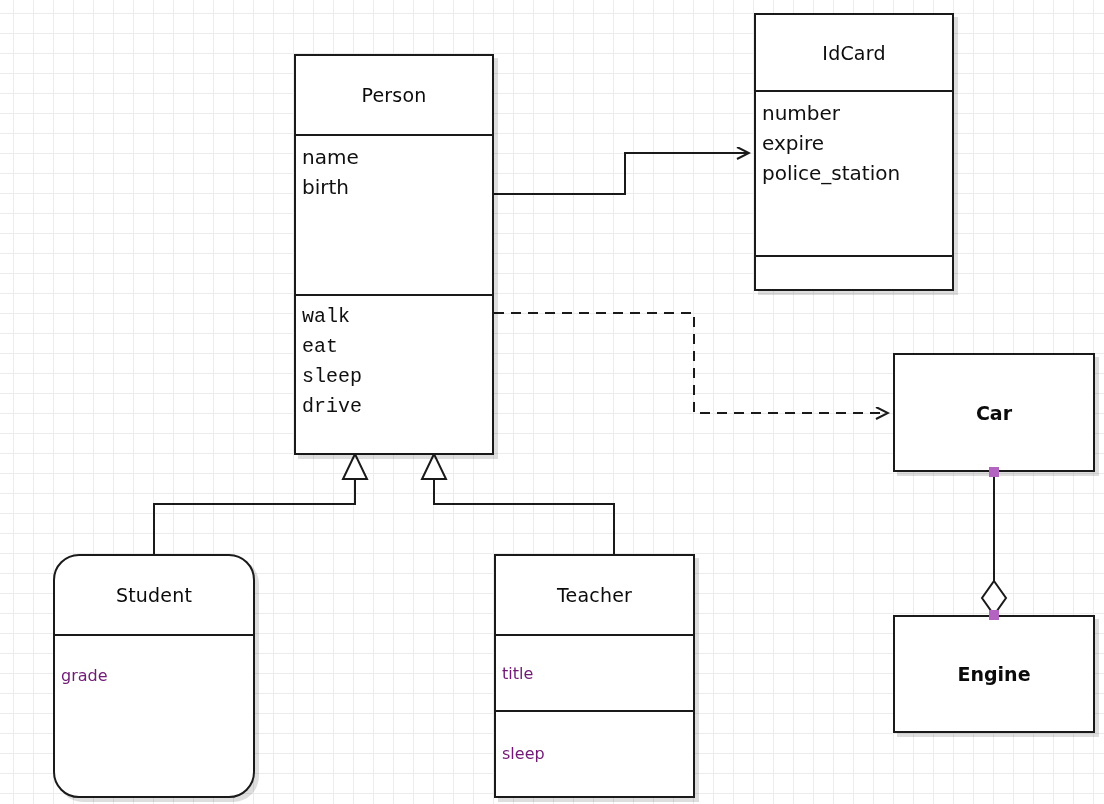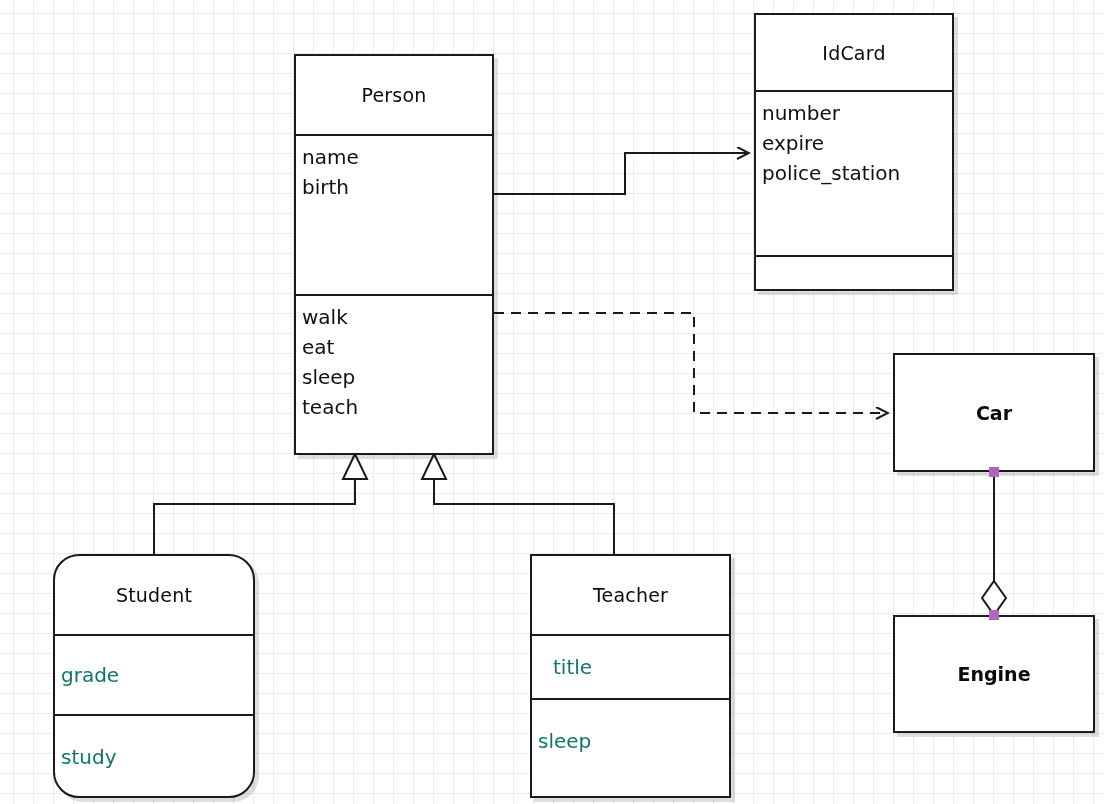--- a/index.html
+++ b/index.html
@@ -35,21 +35,21 @@
   .cls-center{
     display:flex;align-items:center;justify-content:center;
     font-weight:bold;font-size:19px;color:#0b0b0b;
   }
   .member-list{
     padding:6px 0 0 6px;
     font-size:20px;line-height:30px;color:#101010;font-weight:400;
   }
   .member{white-space:nowrap;}
   .member-one{
-    padding-left:6px;font-size:20px;color:#0f766e;
+    padding-left:6px;font-size:16px;color:#701a75;
     display:flex;align-items:center;height:100%;
   }
   .handle{
     position:absolute;width:10px;height:10px;
     background:#b264c0;z-index:5;
   }
 </style>
 </head>
 <body>
 
@@ -85,51 +85,48 @@
       <polygon points="994,581 1006,598 994,615 982,598" fill="#ffffff" stroke="#1a1a1a" stroke-width="2"></polygon>
     </g>
   </svg>
 
   <div class="uml-class" style="left:294px;top:54px;width:200px;height:401px;">
     <div class="compartment cls-title" style="height:78px;">Person</div>
     <div class="compartment comp-div member-list" style="height:160px;">
       <div class="member">name</div>
       <div class="member">birth</div>
     </div>
-    <div class="compartment comp-div member-list" style="height:163px;">
+    <div class="compartment comp-div member-list" style="height:163px;font-family:Liberation Mono, monospace;">
       <div class="member">walk</div>
       <div class="member">eat</div>
       <div class="member">sleep</div>
-      <div class="member">teach</div>
+      <div class="member">drive</div>
     </div>
   </div>
 
   <div class="uml-class" style="left:754px;top:13px;width:200px;height:278px;">
     <div class="compartment cls-title" style="height:75px;">IdCard</div>
     <div class="compartment comp-div member-list" style="height:165px;">
       <div class="member">number</div>
       <div class="member">expire</div>
       <div class="member">police_station</div>
     </div>
     <div class="compartment comp-div" style="height:34px;"></div>
   </div>
 
   <div class="uml-class" style="left:53px;top:554px;width:202px;height:244px;border-radius:26px;">
     <div class="compartment cls-title" style="height:78px;">Student</div>
     <div class="compartment comp-div" style="height:80px;">
       <div class="member-one">grade</div>
     </div>
-    <div class="compartment comp-div" style="height:84px;">
-      <div class="member-one">study</div>
-    </div>
   </div>
 
-  <div class="uml-class" style="left:530px;top:554px;width:201px;height:244px;text-align:center;">
+  <div class="uml-class" style="left:494px;top:554px;width:201px;height:244px;text-align:center;">
     <div class="compartment cls-title" style="height:78px;">Teacher</div>
-    <div class="compartment comp-div" style="height:64px;padding-left:15px;">
+    <div class="compartment comp-div" style="height:76px;">
       <div class="member-one">title</div>
     </div>
     <div class="compartment comp-div" style="height:84px;">
       <div class="member-one">sleep</div>
     </div>
   </div>
 
   <div class="uml-class" style="left:893px;top:353px;width:202px;height:119px;">
     <div class="compartment cls-center" style="height:100%;">Car</div>
   </div>

